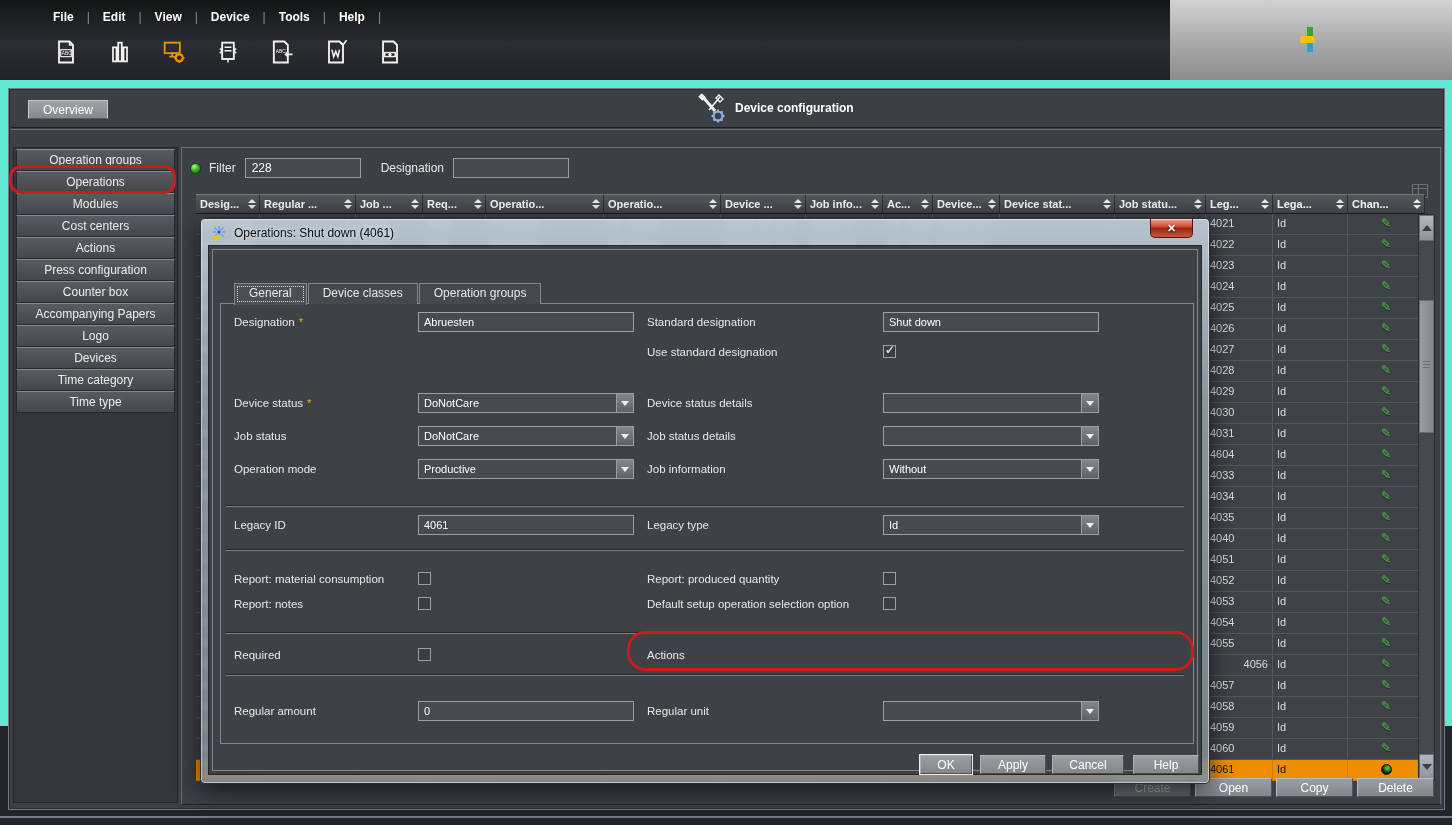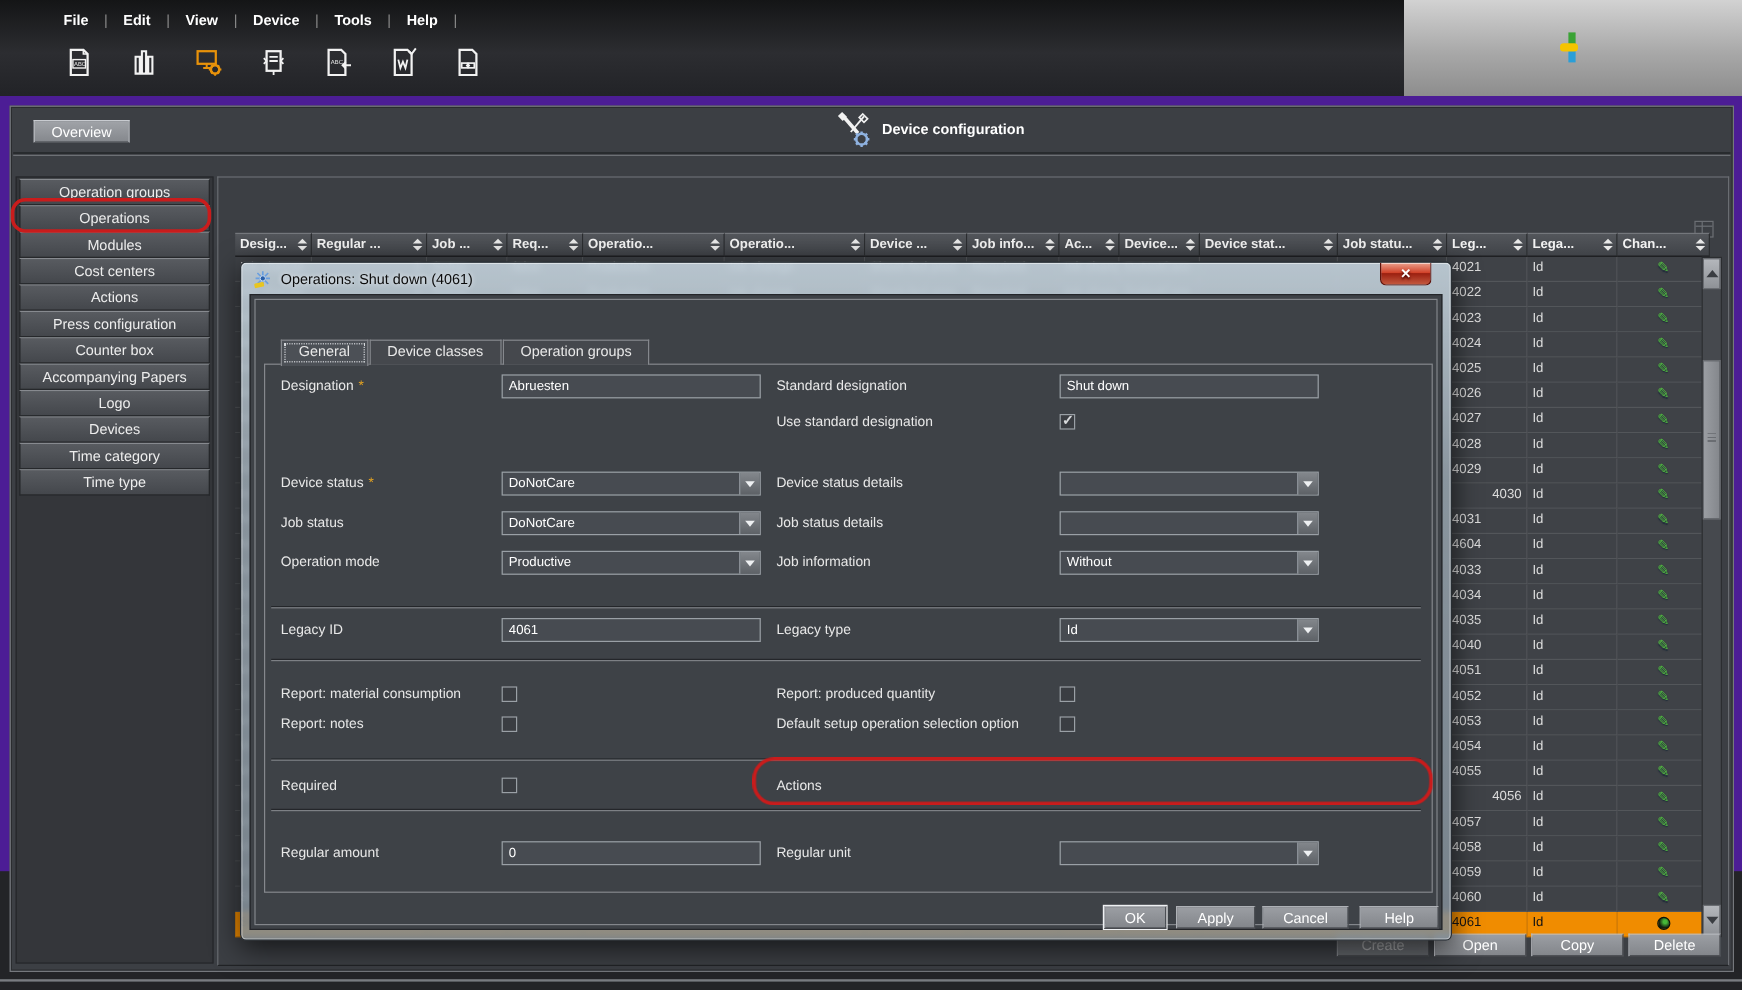--- a/index.html
+++ b/index.html
@@ -1,18 +1,18 @@
 <!DOCTYPE html>
 <html><head>
 <meta charset="utf-8">
 <style>
   * { margin:0; padding:0; box-sizing:border-box; }
   html,body { width:1452px; height:825px; overflow:hidden; background:#232427;
     font-family:"Liberation Sans", sans-serif; }
-  .app { position:relative; width:1452px; height:726px; background:#4c1d95; }
+  .app { position:relative; width:1452px; height:726px; background:#5eead4; }
 
   
   .topbar { position:absolute; left:0; top:0; width:1452px; height:80px;
     background:linear-gradient(180deg,#141516,#2c2d31 55%,#222327); }
   .menubar { position:absolute; left:40px; top:8px; display:flex; align-items:center; }
   .menu-item { color:#fff; font-size:12px; font-weight:bold; padding:2px 13px; cursor:default; }
   .menu-sep { color:#8a8a8a; font-size:12px; }
   .toolbar { position:absolute; left:50px; top:36px; display:flex; gap:22px; }
   .tool-btn { width:32px; height:32px; background:none; border:none; display:flex;
     align-items:center; justify-content:center; }
@@ -258,20 +258,28 @@
         <div class="side-item">Press configuration</div>
         <div class="side-item">Counter box</div>
         <div class="side-item">Accompanying Papers</div>
         <div class="side-item">Logo</div>
         <div class="side-item">Devices</div>
         <div class="side-item">Time category</div>
         <div class="side-item">Time type</div>
       </nav>
 
     <section class="table-area">
+      <div class="filter-row">
+        <span class="orb"></span>
+        <span class="flt-label">Filter</span>
+        <input class="flt-input" value="228" style="">
+        <span class="flt-gap"></span>
+        <span class="flt-label">Designation</span>
+        <input class="flt-input" value="" style="">
+      </div>
       <div class="col-picker">
           <i></i>
         </div>
 
       <div class="tbl">
         <div class="thead">
             <div class="th" style="width: 64px;">
               <span class="lbl">Desig...</span>
               <span class="sort">
                 <b class="up"></b>
@@ -537,21 +545,21 @@
               <div class="td" style="width: 67px;"></div>
               <div class="td" style="width: 63px;"></div>
               <div class="td" style="width: 118px;"></div>
               <div class="td" style="width: 117px;"></div>
               <div class="td" style="width: 85px;"></div>
               <div class="td" style="width: 77px;"></div>
               <div class="td" style="width: 50px;"></div>
               <div class="td" style="width: 67px;"></div>
               <div class="td" style="width: 115px;"></div>
               <div class="td" style="width: 91px;"></div>
-              <div class="td" style="width: 67px; text-align: right;">4030</div>
+              <div class="td" style="width: 67px;">4030</div>
               <div class="td" style="width: 75px;">Id</div>
               <div class="td icn" style="width: 77px;"><span class="chg-edit">✎</span></div>
             </div>
             <div class="tr">
               <div class="td" style="width: 64px;">Ma</div>
               <div class="td num" style="width: 96px;"></div>
               <div class="td" style="width: 67px;"></div>
               <div class="td" style="width: 63px;"></div>
               <div class="td" style="width: 118px;"></div>
               <div class="td" style="width: 117px;"></div>

